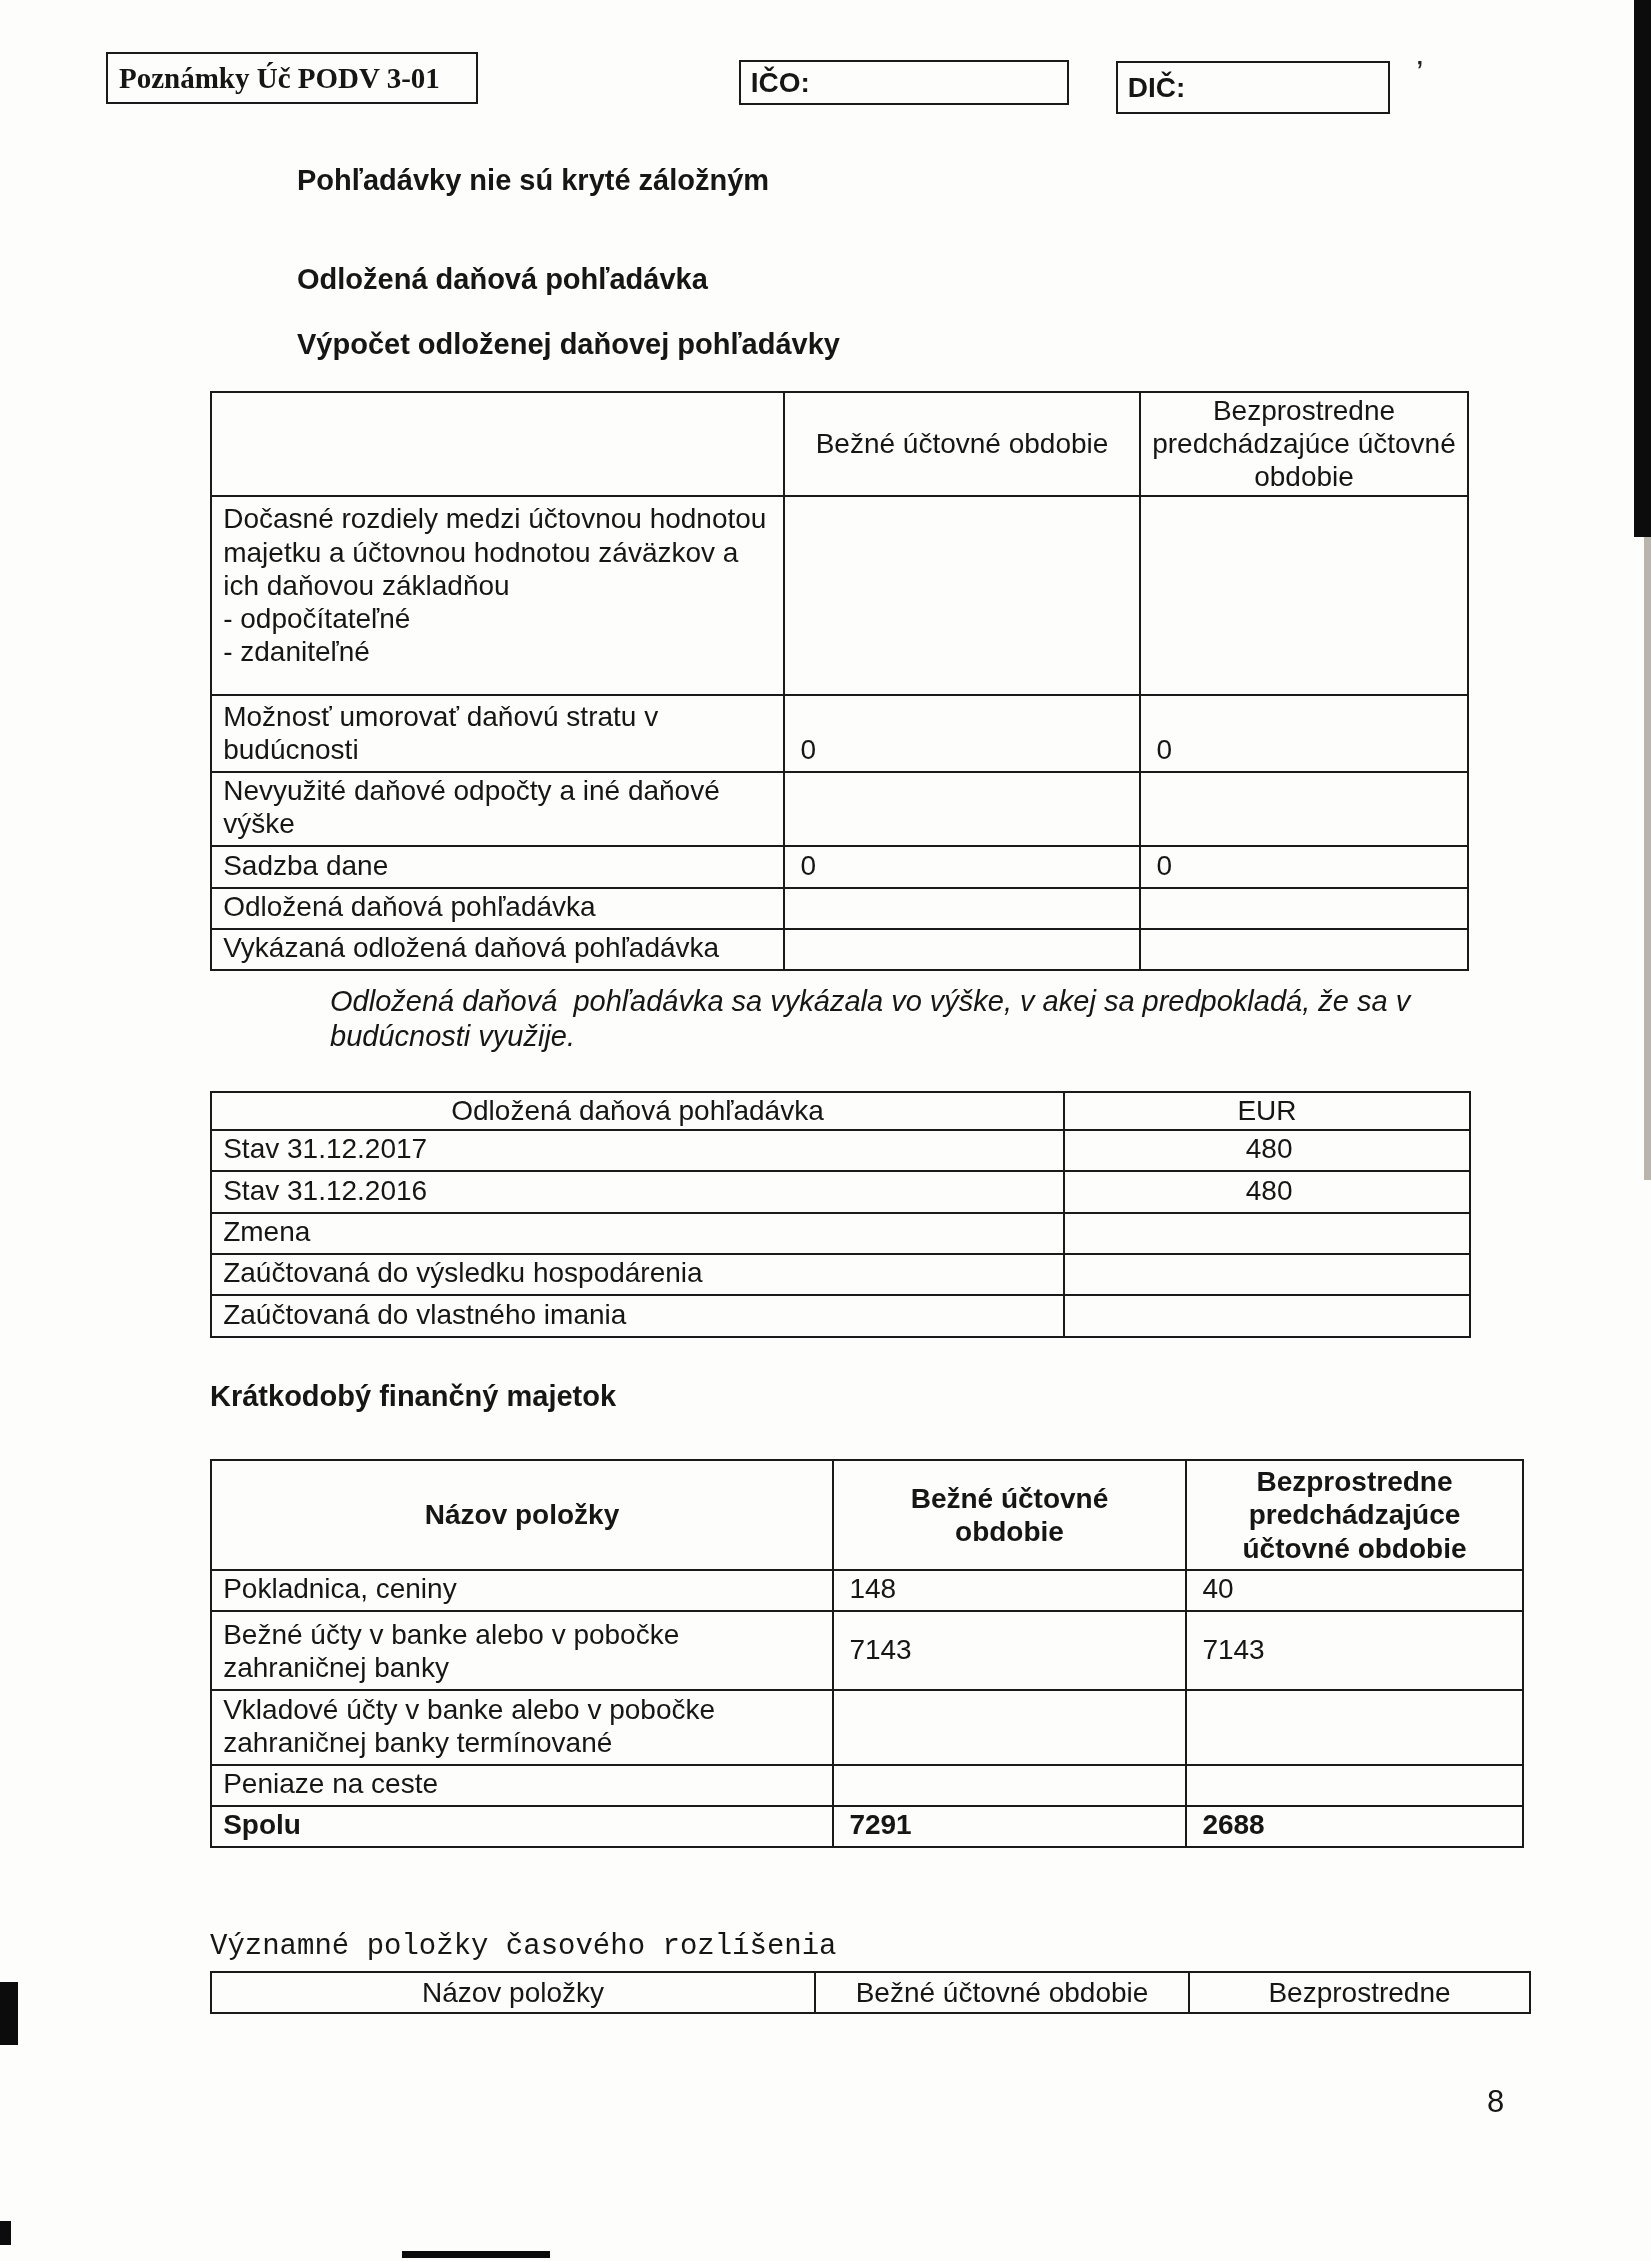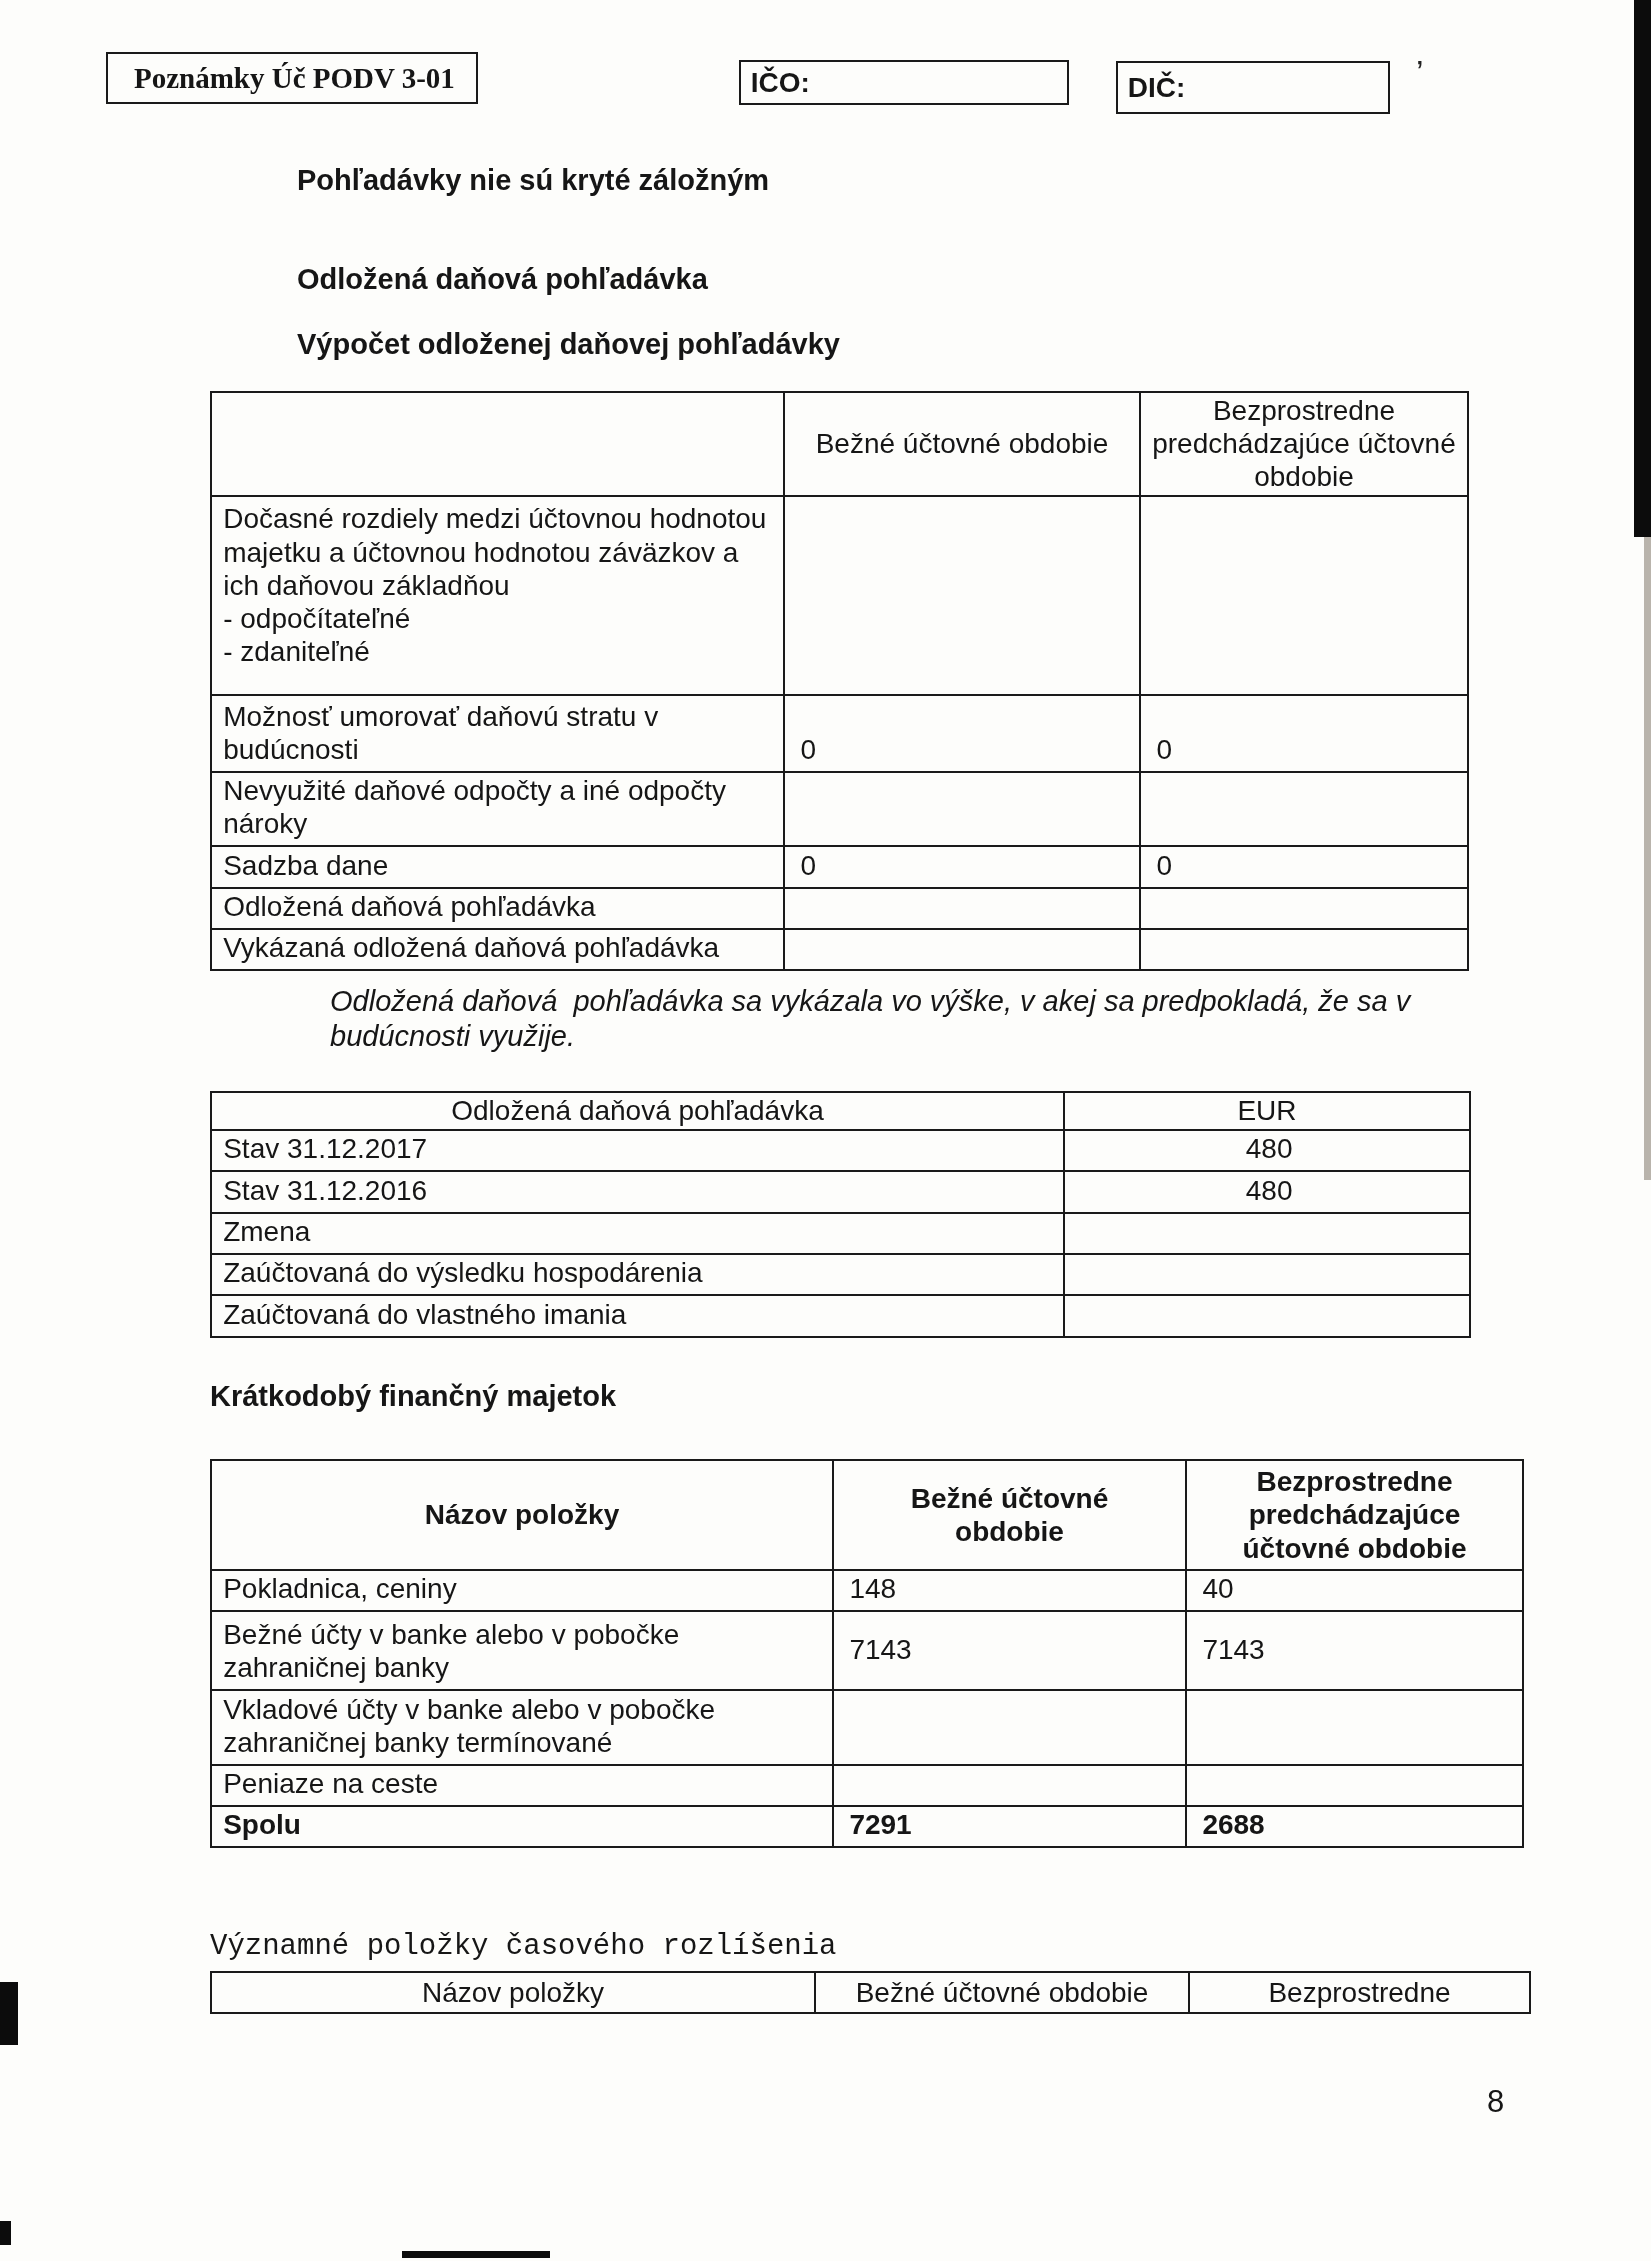--- a/index.html
+++ b/index.html
@@ -6,21 +6,21 @@
   html,body { width:1652px; height:2261px; background:#ffffff; }
   .page {
     position:relative; width:1652px; height:2261px;
     background:#fdfdfb; overflow:hidden;
     font-family:"Liberation Sans", sans-serif; color:#161616;
   }
   .abs { position:absolute; }
   .box { border:2.8px solid #1a1a1a; background:#fdfdfb; }
   .formid {
     font-family:"Liberation Serif", serif; font-weight:bold; font-size:29px;
-    display:flex; align-items:center; padding-left:26px;
+    display:flex; align-items:center; padding-left:11px;
   }
   .idlabel { font-weight:bold; font-size:28px; display:flex; align-items:center; padding-left:9.8px; }
   .h { font-weight:bold; font-size:29px; white-space:nowrap; }
   .caption { font-size:29px; white-space:nowrap;font-family:Liberation Mono, monospace; }
   .note { font-style:italic; font-size:29px; line-height:1.22; white-space:pre-wrap; }
   .pageno { font-size:31px; }
 
   .tblwrap table { border-collapse:collapse; table-layout:fixed; width:100%; }
   .tblwrap td {
     border:2.1px solid #1a1a1a; font-size:28px; line-height:1.18;
@@ -77,21 +77,21 @@
 - zdaniteľné</td>
           <td class="val"></td>
           <td class="val"></td>
         </tr>
         <tr style="height:77px">
           <td class="preline">Možnosť umorovať daňovú stratu v budúcnosti</td>
           <td class="val">0</td>
           <td class="val">0</td>
         </tr>
         <tr style="height:73px">
-          <td class="preline">Nevyužité daňové odpočty a iné odpočty nároky</td>
+          <td class="preline">Nevyužité daňové odpočty a iné daňové výške</td>
           <td class="val"></td>
           <td class="val"></td>
         </tr>
         <tr style="height:40px">
           <td>Sadzba dane</td>
           <td class="val">0</td>
           <td class="val">0</td>
         </tr>
         <tr style="height:39px">
           <td>Odložená daňová pohľadávka</td>

